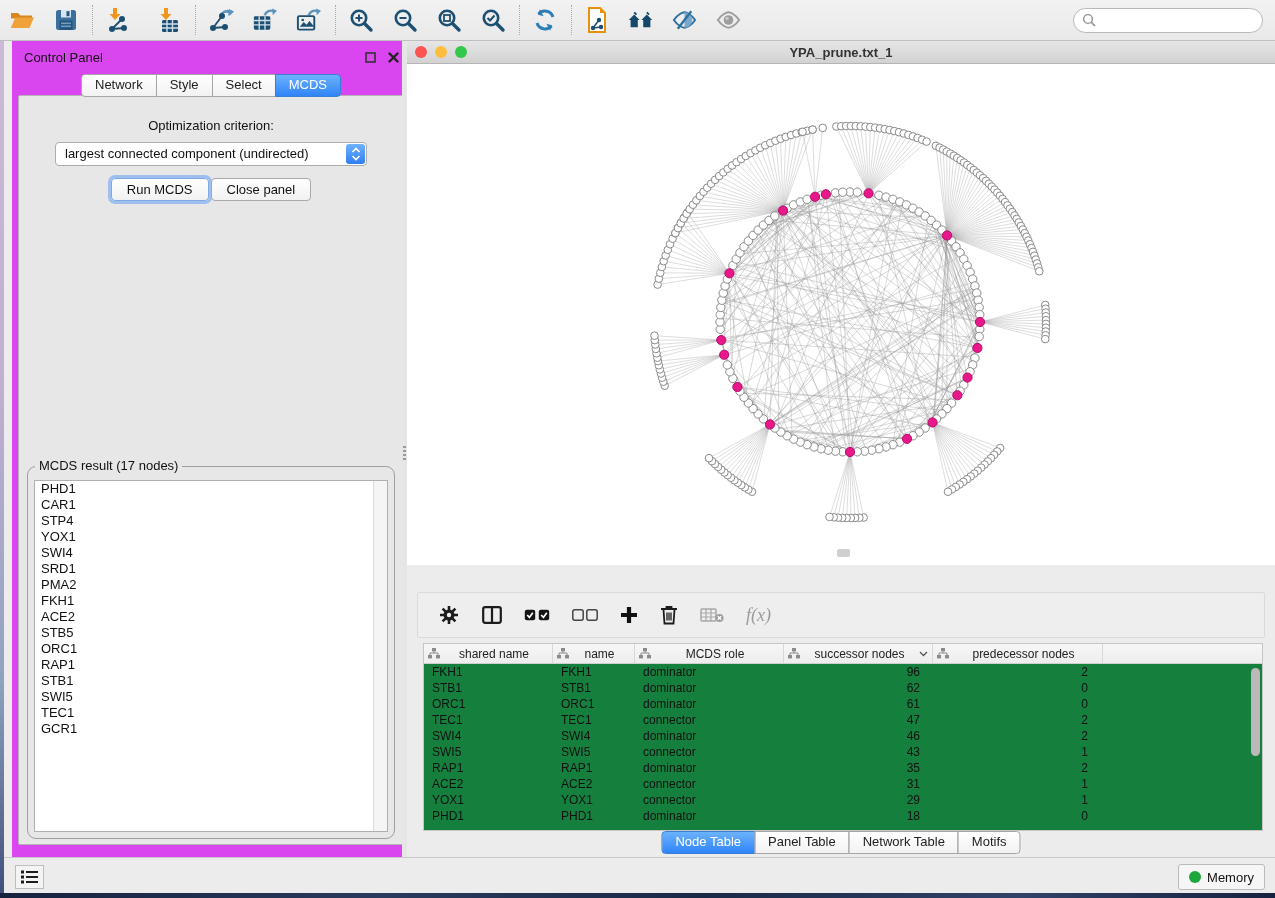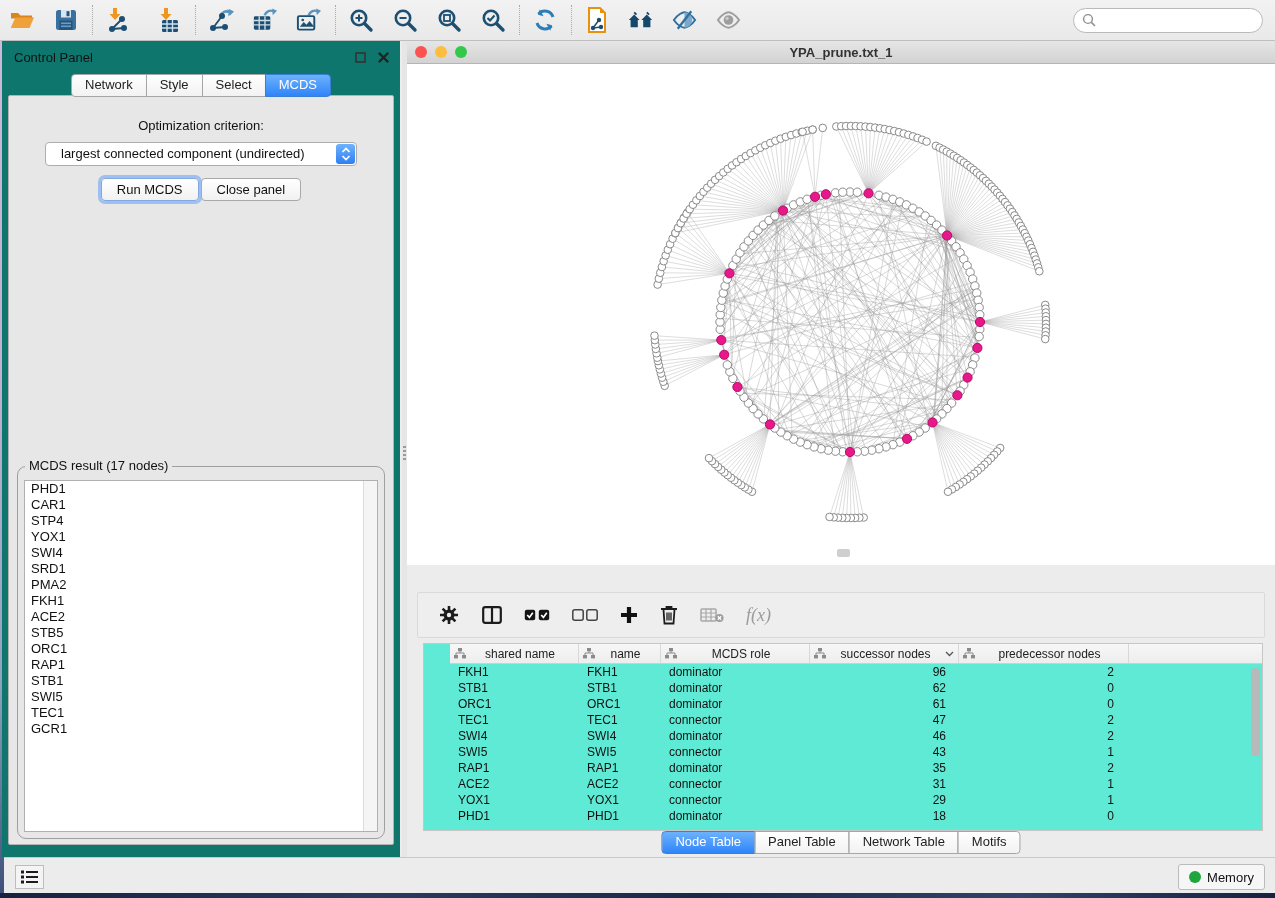--- a/index.html
+++ b/index.html
@@ -12,32 +12,32 @@
   
   .toolbar { position:absolute; left:0; top:0; width:1275px; height:41px; background:linear-gradient(180deg,#f2f2f2,#e9e9e9); border-bottom:1px solid #bfbfbf; display:flex; align-items:center; padding-left:8px; }
   .tb-btn { width:27px; height:27px; display:flex; align-items:center; justify-content:center; margin-right:17px; }
   .tb-btn svg { display:block; }
   .tb-sep { width:0; height:30px; border-left:1px dotted #a9a9a9; margin:0 11px 0 -4px; }
   .search-wrap { margin-left:auto; margin-right:12px; width:190px; height:25px; background:#fff; border:1px solid #b9b9b9; border-radius:13px; display:flex; align-items:center; padding:0 8px; }
   .search-wrap svg { flex:none; margin-right:5px; }
   .search-wrap input { border:none; outline:none; flex:1; font-size:13px; font-family:inherit; background:transparent; }
 
   
-  .control-panel { position:absolute; left:2px; top:41px; width:398px; height:816px; background:#0f766e; }
+  .control-panel { position:absolute; left:12px; top:41px; width:398px; height:816px; background:#d946ef; }
   .panel-header { height:26px; display:flex; align-items:center; padding:6px 10px 0 12px; font-size:13px; color:#111; }
   .panel-header .ph-title { flex:1; }
   .win-btn { width:14px; height:14px; display:flex; align-items:center; justify-content:center; margin-left:9px; }
   .cp-tabs { position:absolute; left:50%; transform:translateX(-50%); top:33px; display:flex; z-index:2; }
   .tab { padding:2px 13px 3px; font-size:13px; color:#222; background:linear-gradient(#ffffff,#f2f2f2); border:1px solid #a6a6a6; margin-left:-1px; line-height:16px; }
   .tab:first-child { border-radius:4px 0 0 4px; margin-left:0; }
   .tab:last-child { border-radius:0 4px 4px 0; }
   .tab.active { background:linear-gradient(#6cb2fd,#2f84f8); color:#fff; border-color:#3a7fd6; }
   .cp-body { position:absolute; left:6px; right:6px; top:54px; bottom:12px; border:1px solid #b3b3b3; border-radius:2px; background:#e7e7e7; }
   .opt-label { text-align:center; font-size:13px; color:#111; margin-top:22px; }
-  .mac-select { position:relative; width:312px; height:24px; margin:9px auto 0; background:#fff; border:1px solid #adadad; border-radius:4px; font-size:13px; color:#111; line-height:22px; padding-left:15px; }
+  .mac-select { position:relative; width:312px; height:24px; margin:9px auto 0; background:#fff; border:1px solid #adadad; border-radius:4px; font-size:13px; color:#111; line-height:22px; padding-left:9px; }
   .mac-select .stepper { position:absolute; right:1px; top:1px; bottom:1px; width:19px; border-radius:3px; background:linear-gradient(#6fb3fe,#2f7ef3); display:flex; flex-direction:column; align-items:center; justify-content:center; gap:2px; }
   .btn-row { display:flex; justify-content:center; gap:2px; margin-top:12px; }
   .mac-btn { height:23px; padding:0 15px; font-size:13px; font-family:inherit; color:#111; background:linear-gradient(#ffffff,#f1f1f1); border:1px solid #a9a9a9; border-radius:4px; }
   .mac-btn.focused { box-shadow:0 0 0 3px rgba(110,165,245,.6); border-color:#7fa9e0; }
   .groupbox { position:absolute; left:8px; right:8px; top:370px; bottom:5px; border:1px solid #9f9f9f; border-radius:9px;padding-left:40px; }
   .groupbox .legend { position:absolute; top:-9px; left:7px; background:#e7e7e7; padding:0 4px; font-size:13px; color:#111; }
   .mcds-list { position:absolute; left:6px; right:6px; top:13px; bottom:6px; background:#fff; border:1px solid #b0b0b0; overflow:hidden; }
   .mcds-list .scroll-track { position:absolute; right:0; top:0; bottom:0; width:14px; background:#f5f5f5; border-left:1px solid #dcdcdc; }
   .li { font-size:13px; color:#111; line-height:16px; padding:0 6px; }
 
@@ -52,21 +52,21 @@
   .light { width:12px; height:12px; border-radius:50%; }
   .net-title { position:absolute; left:0; right:0; text-align:center; font-size:13px; font-weight:bold; color:#333; }
   .net-canvas { position:relative; width:868px; height:497px; background:#fff; }
   .h-handle { position:absolute; left:430px; bottom:4px; width:13px; height:8px; background:#cfcfcf; border-radius:2px; }
 
   
   .table-panel { position:absolute; left:407px; top:565px; width:868px; height:292px; background:#ececec; }
   .tp-toolbar { position:absolute; left:10px; right:10px; top:27px; height:46px; background:#eeeeee; border:1px solid #dadada; border-radius:2px; display:flex; align-items:center; padding-left:20px; }
   .tp-btn { display:flex; align-items:center; justify-content:center; margin-right:22px; }
   .fx { font-family:"Liberation Serif","DejaVu Serif",serif; font-style:italic; font-size:18px; color:#9b9b9b; }
-  .t-wrap { position:absolute; left:16px; right:12px; top:78px; height:188px; background:#5eead4; border:1px solid #c6c6c6;padding-left:26px; }
+  .t-wrap { position:absolute; left:16px; right:12px; top:78px; height:188px; background:#15803d; border:1px solid #c6c6c6; }
   .t-head { display:flex; height:20px; background:linear-gradient(#f7f7f7,#ededed); border-bottom:1px solid #cfcfcf; }
   .th { display:flex; align-items:center; border-right:1px solid #d8d8d8; font-size:12px; color:#222; padding:0 4px; }
   .th svg { flex:none; }
   .th-label { flex:1; text-align:center; padding:0 3px; }
   .th0{width:129px;} .th1{width:82px;} .th2{width:149px;} .th3{width:149px;} .th4{width:170px;} .th-fill{flex:1; border-right:none;}
   .tr { display:flex; height:16px; align-items:center; }
   .td { font-size:12px; color:#111; white-space:nowrap; overflow:hidden; }
   .td0{width:129px; padding-left:8px;} .td1{width:82px; padding-left:8px;} .td2{width:149px; padding-left:8px;}
   .td3{width:149px; text-align:right; padding-right:13px;} .td4{width:170px; text-align:right; padding-right:15px;}
   .t-scroll-thumb { position:absolute; right:2px; top:24px; width:9px; height:88px; background:#b9b9b9; border-radius:5px; }

